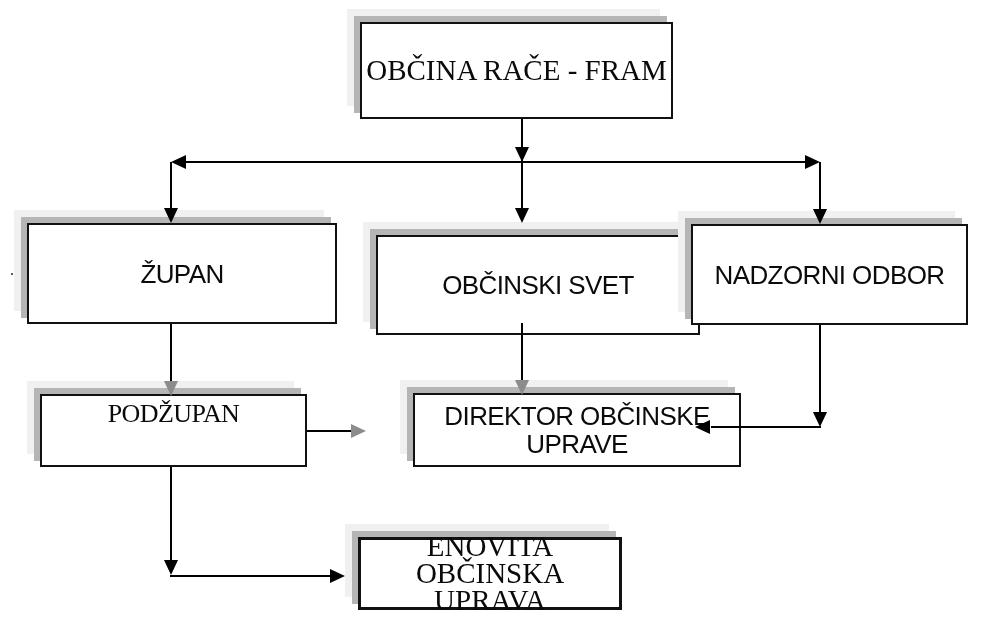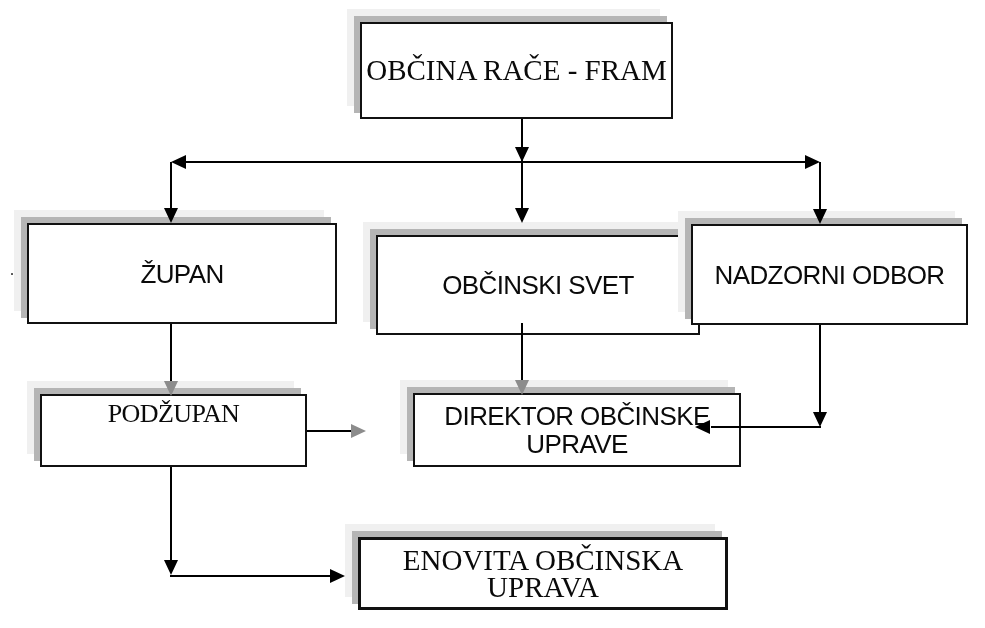--- a/index.html
+++ b/index.html
@@ -21,21 +21,21 @@
   .label { white-space:pre-line; }
   .sans  .label { line-height:28px; }
   .serif .label { line-height:27px; }
 
   #node-obcina          { left:360px; top:22px;  width:313px; height:97px; }
   #node-zupan           { left:27px;  top:223px; width:310px; height:101px; }
   #node-obcinski-svet   { left:376px; top:223px; width:324px; height:100px;margin-top:12px; }
   #node-nadzorni-odbor  { left:691px; top:224px; width:277px; height:101px; }
   #node-podzupan        { left:40px;  top:394px; width:267px; height:73px; align-items:flex-start; padding-top:4px;font-family:Liberation Serif, serif; }
   #node-direktor        { left:365px; top:393px; width:328px; height:74px;margin-left:48px; }
-  #node-enovita         { left:358px; top:537px; width:370px; height:73px; border-width:3px; }
+  #node-enovita         { left:358px; top:537px; width:264px; height:73px; border-width:3px; }
 
   
   .line { position:absolute; background:#000000; }
   .v { width:2px; }
   .h { height:2px; }
 
   #l-obcina-hub      { left:521px; top:119px; height:43px; }
   #l-hub             { left:182px; top:161px; width:624px; }
   #l-hub-zupan       { left:170px; top:162px; height:46px; }
   #l-hub-svet        { left:521px; top:163px; height:45px; }

